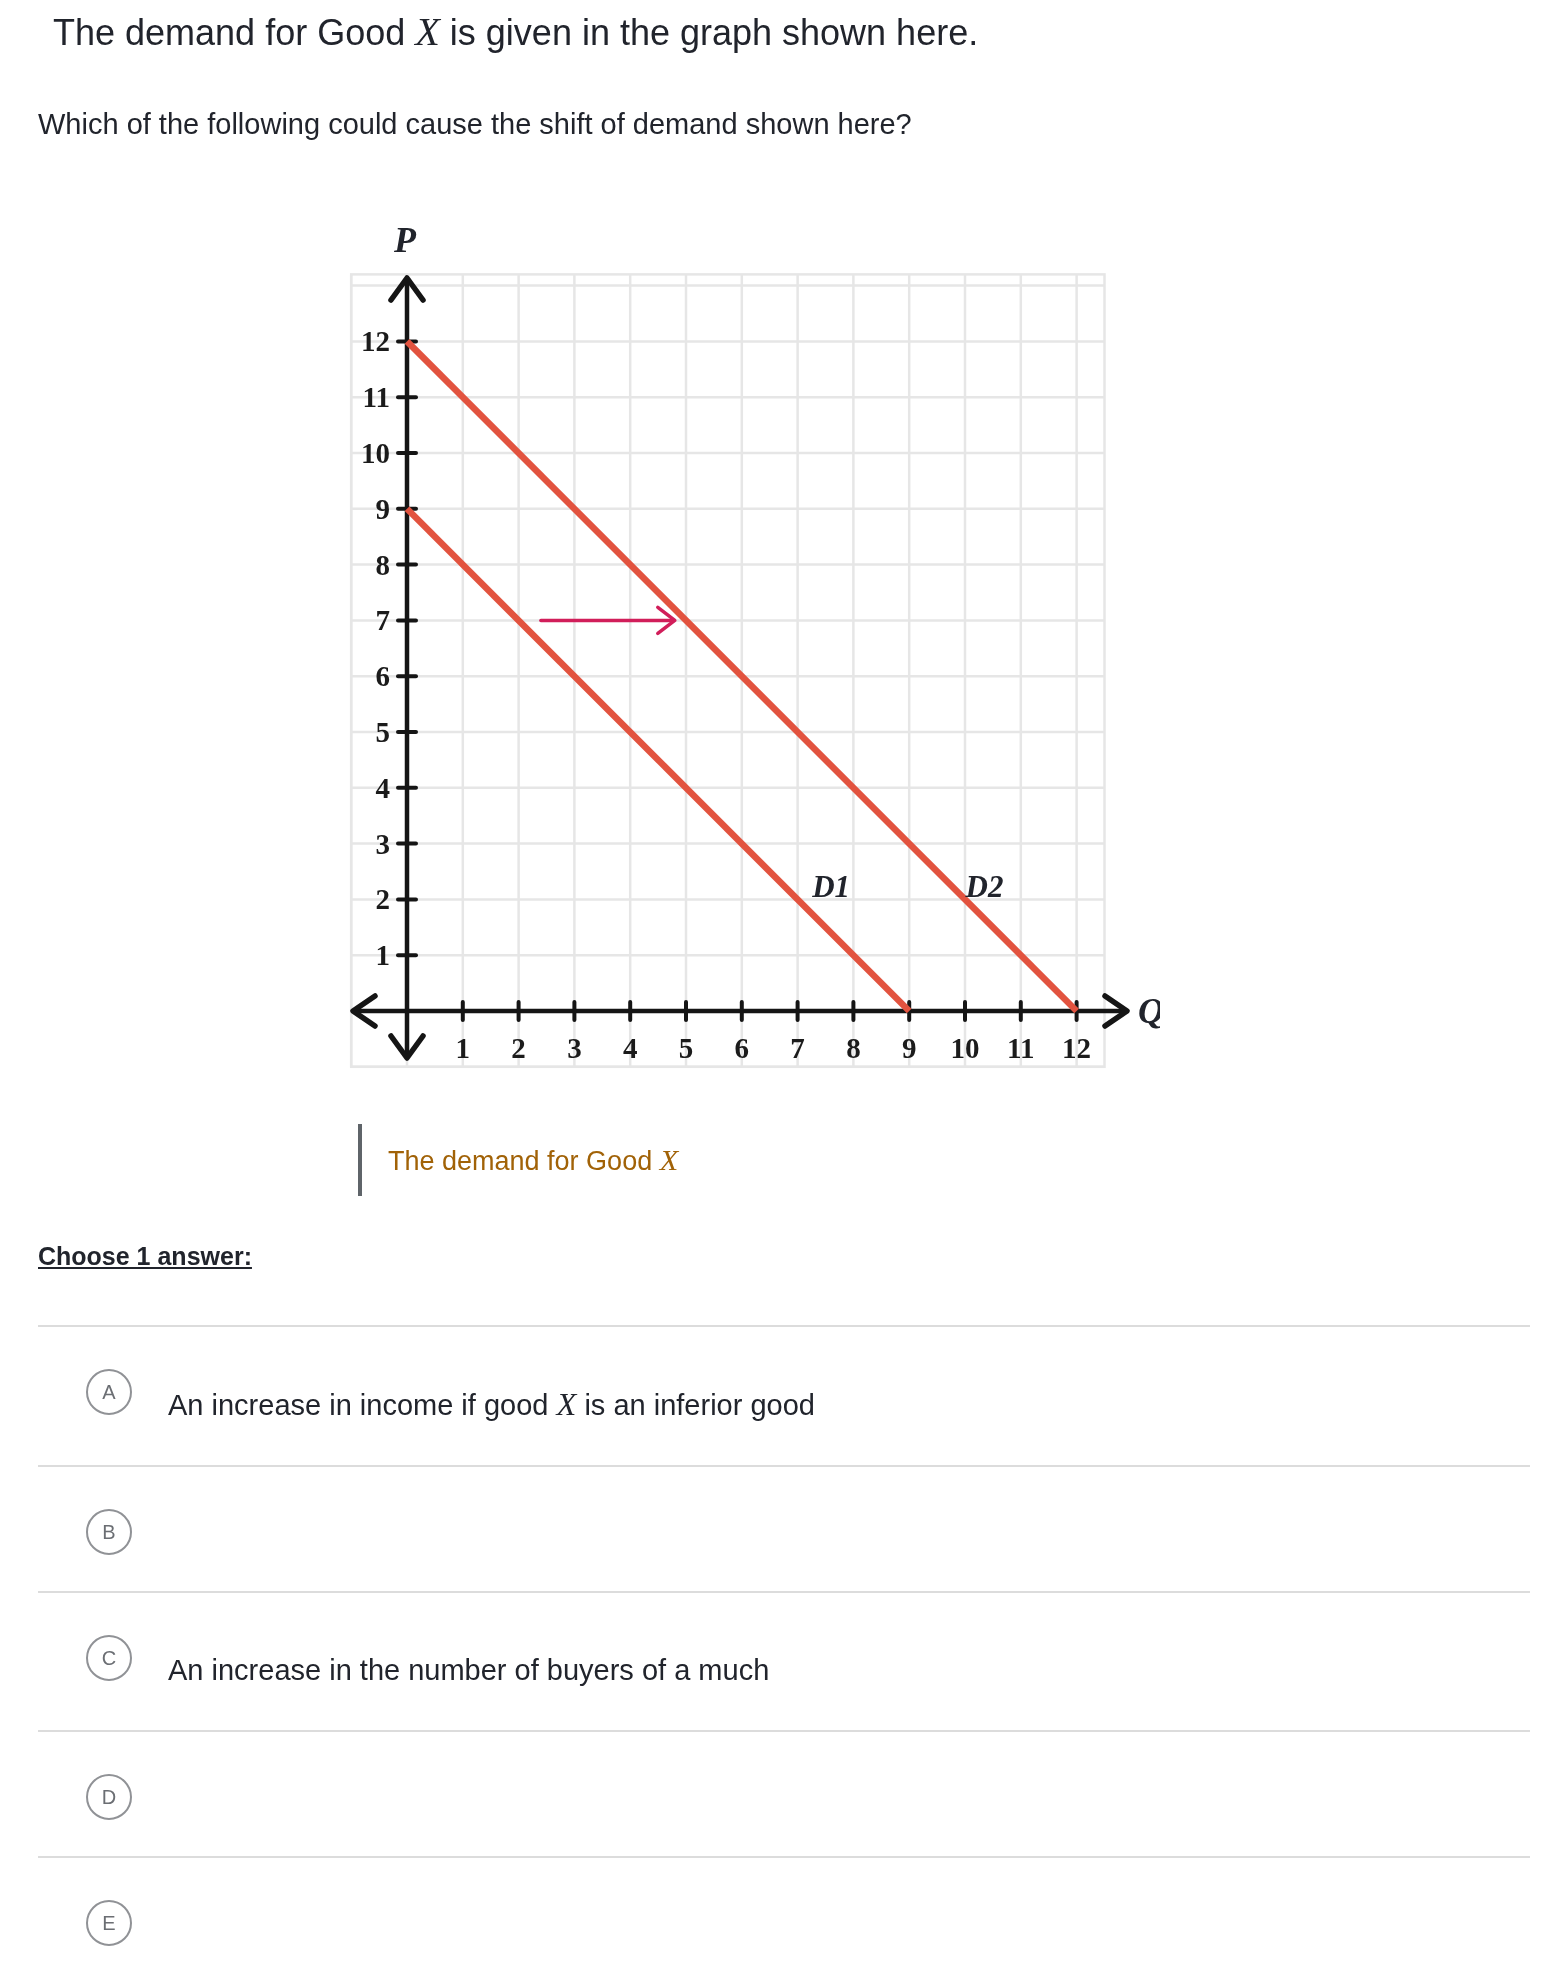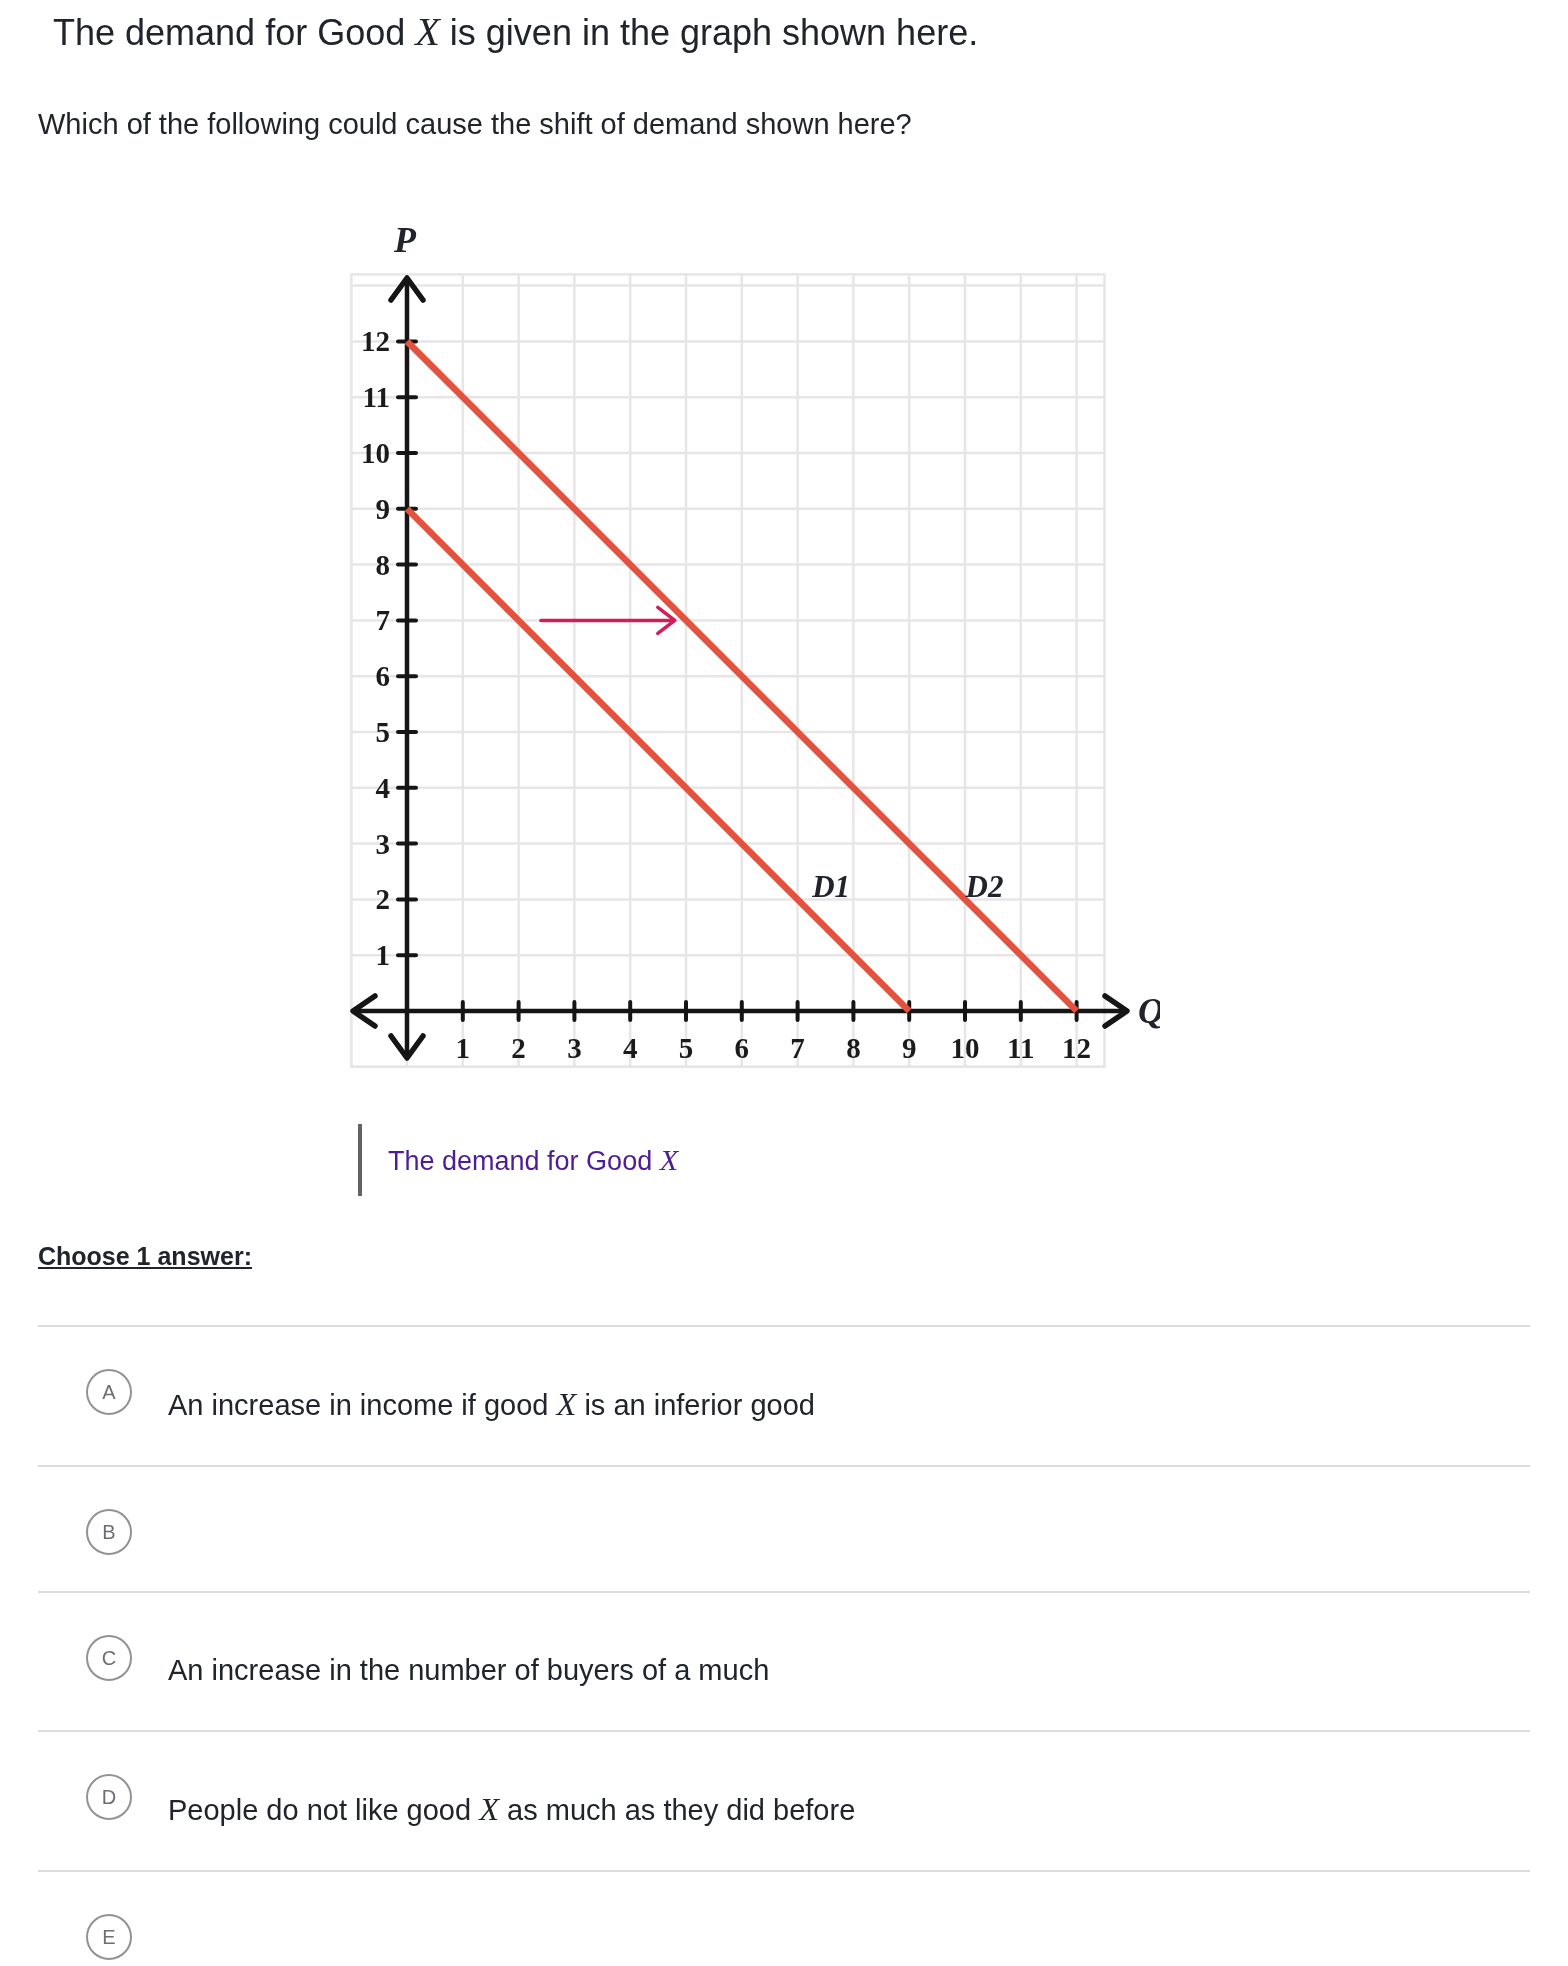--- a/index.html
+++ b/index.html
@@ -9,21 +9,21 @@
     color:#21242c;
   }
   .content{padding:0 38px;}
   .q-line1{font-size:36px;line-height:35px;margin:14px 0 0 15px;font-weight:400;}
   .q-line2{font-size:29px;line-height:40px;margin:54px 0 0 0;font-weight:400;}
   .math{font-family:"Liberation Serif","DejaVu Serif",serif;font-style:italic;font-size:1.12em;font-weight:500;}
   .graph-block{margin:30px 0 0 292px;width:830px;}
   .graph-block svg{display:block;}
   .caption-row{margin:50px 0 0 320px;display:flex;align-items:center;}
   .caption-bar{width:4px;height:72px;background:#5f6469;margin-right:26px;flex:none;}
-  .caption-text{font-size:27px;color:#4c1d95;}
+  .caption-text{font-size:27px;color:#a16207;}
   .choose-label{font-size:25px;font-weight:700;margin:46px 0 0 0;text-decoration:underline;}
   .options{margin-top:54px;}
   .option{
     display:flex;align-items:flex-start;
     border-top:2px solid #dcdcdc;
     padding:36px 0 36px 48px;
   }
   .opt-circle{
     flex:none;width:42px;height:42px;border-radius:50%;
     border:2px solid #909296;color:#6b6e73;
@@ -166,20 +166,19 @@
     </div>
     <div class="option">
       <div class="opt-circle">B</div>
     </div>
     <div class="option">
       <div class="opt-circle">C</div>
       <div class="opt-text">An increase in the number of buyers of a much</div>
     </div>
     <div class="option">
       <div class="opt-circle">D</div>
-      <div class="opt-text">People do not like good <span class="math">X</span> as much as they did before</div>
     </div>
     <div class="option">
       <div class="opt-circle">E</div>
     </div>
   </div>
 
 </div>
 
 </body></html>

